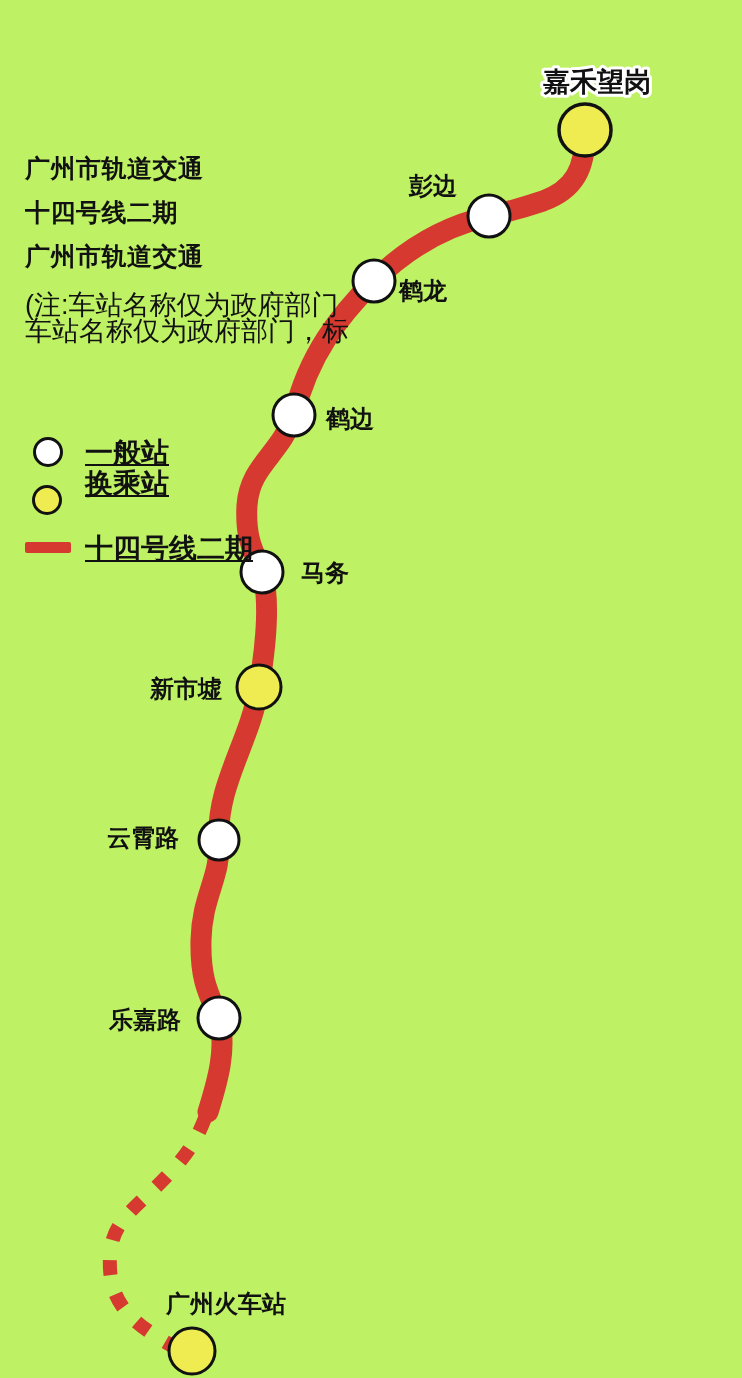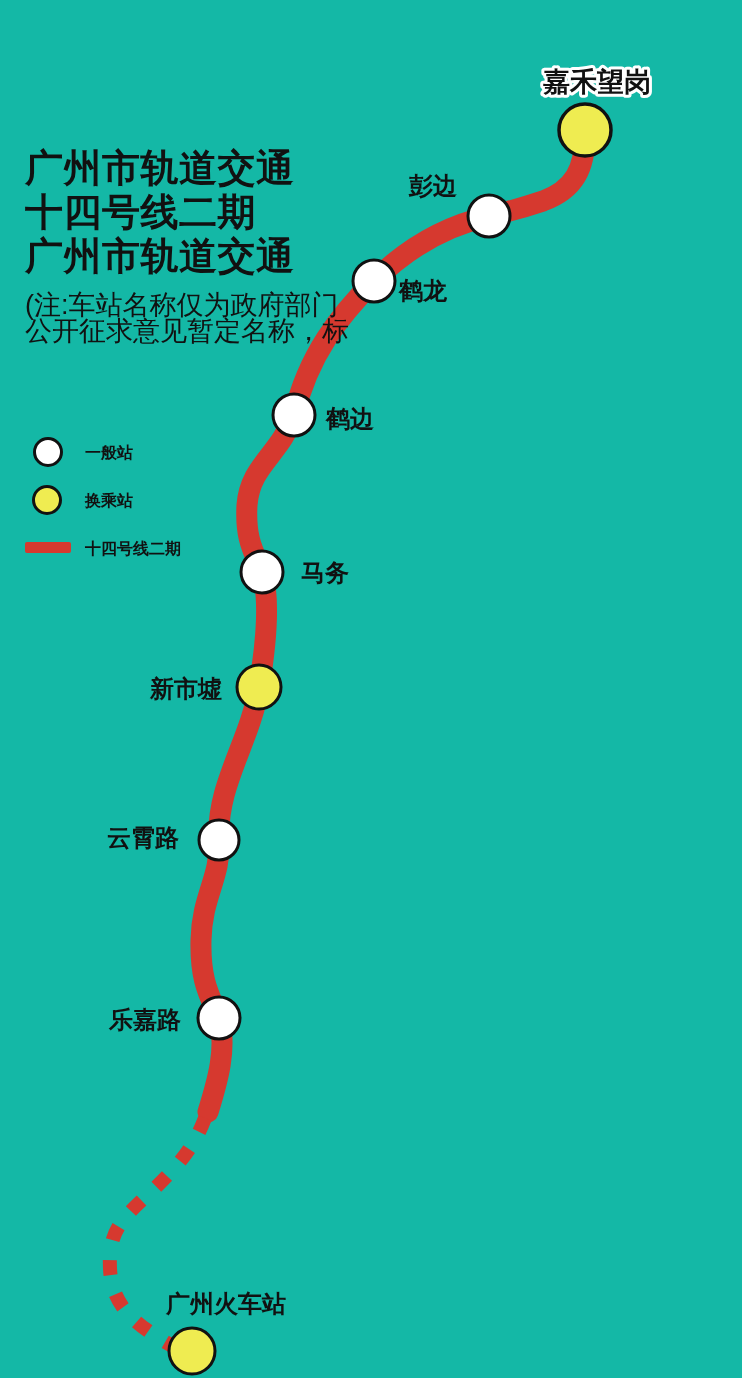--- a/index.html
+++ b/index.html
@@ -4,42 +4,42 @@
 <style>
   html, body {
     margin: 0;
     padding: 0;
     background: #ffffff;
   }
   #canvas {
     position: relative;
     width: 742px;
     height: 1378px;
-    background: #14b8a6;
+    background: #bef264;
     overflow: hidden;
     font-family: "Liberation Sans", "DejaVu Sans", sans-serif;
     color: #111111;
   }
   #map-svg {
     position: absolute;
     left: 0;
     top: 0;
     width: 742px;
     height: 1378px;
   }
   #map-svg text {
     font-family: "Liberation Sans", "DejaVu Sans", sans-serif;
     font-weight: bold;
     fill: #111111;
   }
   .title-block {
     position: absolute;
     left: 25px;
     top: 146px;
-    font-size: 38px;
+    font-size: 25px;
     font-weight: bold;
     line-height: 44px;
     letter-spacing: 0.5px;
     white-space: nowrap;
   }
   .note-block {
     position: absolute;
     left: 25px;
     top: 292px;
     font-size: 27px;
@@ -64,24 +64,25 @@
     position: absolute;
     left: 25px;
     top: 542px;
     width: 46px;
     height: 11px;
     border-radius: 2px;
   }
   .legend-label {
     position: absolute;
     left: 85px;
-    font-size: 16px;
+    font-size: 28px;
     font-weight: bold;
     white-space: nowrap;
     line-height: 24px;
+    text-decoration: underline;
   }
 </style>
 </head>
 <body>
 
 <div id="canvas">
 
   <svg id="map-svg" viewBox="0 0 742 1378" xmlns="http://www.w3.org/2000/svg">
     <path id="solid-line" fill="none" stroke="#d6392f" stroke-width="21" stroke-linecap="round" d="M 585 130
              C 586 170 573 190 543 201
@@ -122,27 +123,27 @@
   </svg>
 
   <div class="title-block">
     <div>广州市轨道交通</div>
     <div>十四号线二期</div>
     <div>广州市轨道交通</div>
   </div>
 
   <div class="note-block">
     <div>(注:车站名称仅为政府部门</div>
-    <div>公开征求意见暂定名称，标</div>
+    <div>车站名称仅为政府部门，标</div>
   </div>
 
   <div class="legend">
     <div class="legend-circle" style="left: 33px; top: 437px; background: rgb(255, 255, 255);"></div>
     <div class="legend-label" style="top:441px;">一般站</div>
 
     <div class="legend-circle" style="left: 32px; top: 485px; background: rgb(239, 236, 81);"></div>
-    <div class="legend-label" style="top:489px;">换乘站</div>
+    <div class="legend-label" style="top:472px;">换乘站</div>
 
     <div class="legend-swatch" style="background: rgb(214, 57, 47);"></div>
     <div class="legend-label" style="top:537px;">十四号线二期</div>
   </div>
 
 </div>
 
 </body></html>

